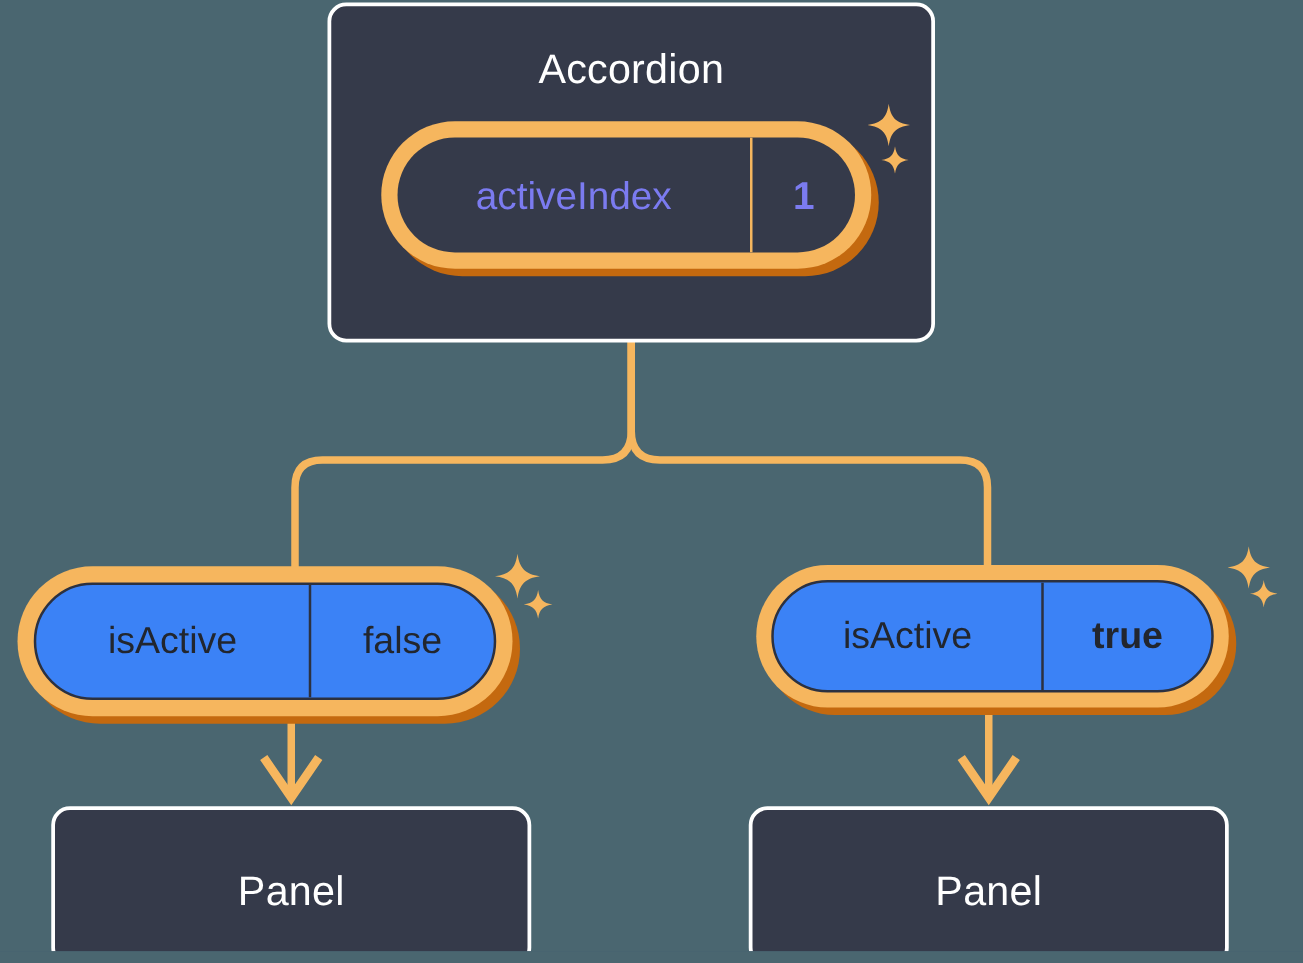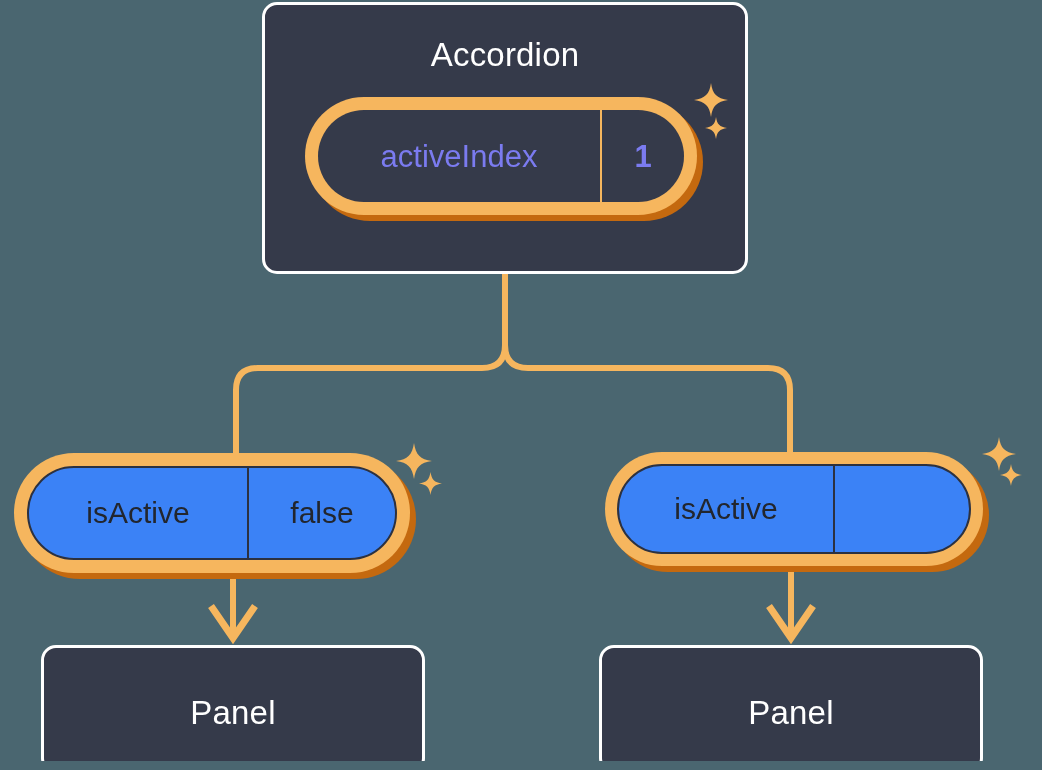--- a/index.html
+++ b/index.html
@@ -221,20 +221,21 @@
     <svg width="23" height="23" viewBox="0 0 34 34">
       <path d="M17 0 C18.6 11.2 22.8 15.4 34 17 C22.8 18.6 18.6 22.8 17 34 C15.4 22.8 11.2 18.6 0 17 C11.2 15.4 15.4 11.2 17 0 Z" fill="#f6b65e"></path>
     </svg>
   </div>
 
   <div id="pill-right-shell" class="pill-shell pill-shell-b"></div>
   <div id="pill-right-ring" class="pill-ring"></div>
   <div id="pill-right-inner" class="pill-inner pill-inner-b">
     <div id="pill-right-key" class="pill-cell">isActive</div>
     <div class="divider-dark"></div>
+    <div id="pill-right-val" class="pill-cell">true</div>
   </div>
 
   <div id="spark-right-a" class="sparkle">
     <svg width="34" height="34" viewBox="0 0 34 34">
       <path d="M17 0 C18.6 11.2 22.8 15.4 34 17 C22.8 18.6 18.6 22.8 17 34 C15.4 22.8 11.2 18.6 0 17 C11.2 15.4 15.4 11.2 17 0 Z" fill="#f6b65e"></path>
     </svg>
   </div>
   <div id="spark-right-b" class="sparkle">
     <svg width="22" height="22" viewBox="0 0 34 34">
       <path d="M17 0 C18.6 11.2 22.8 15.4 34 17 C22.8 18.6 18.6 22.8 17 34 C15.4 22.8 11.2 18.6 0 17 C11.2 15.4 15.4 11.2 17 0 Z" fill="#f6b65e"></path>

